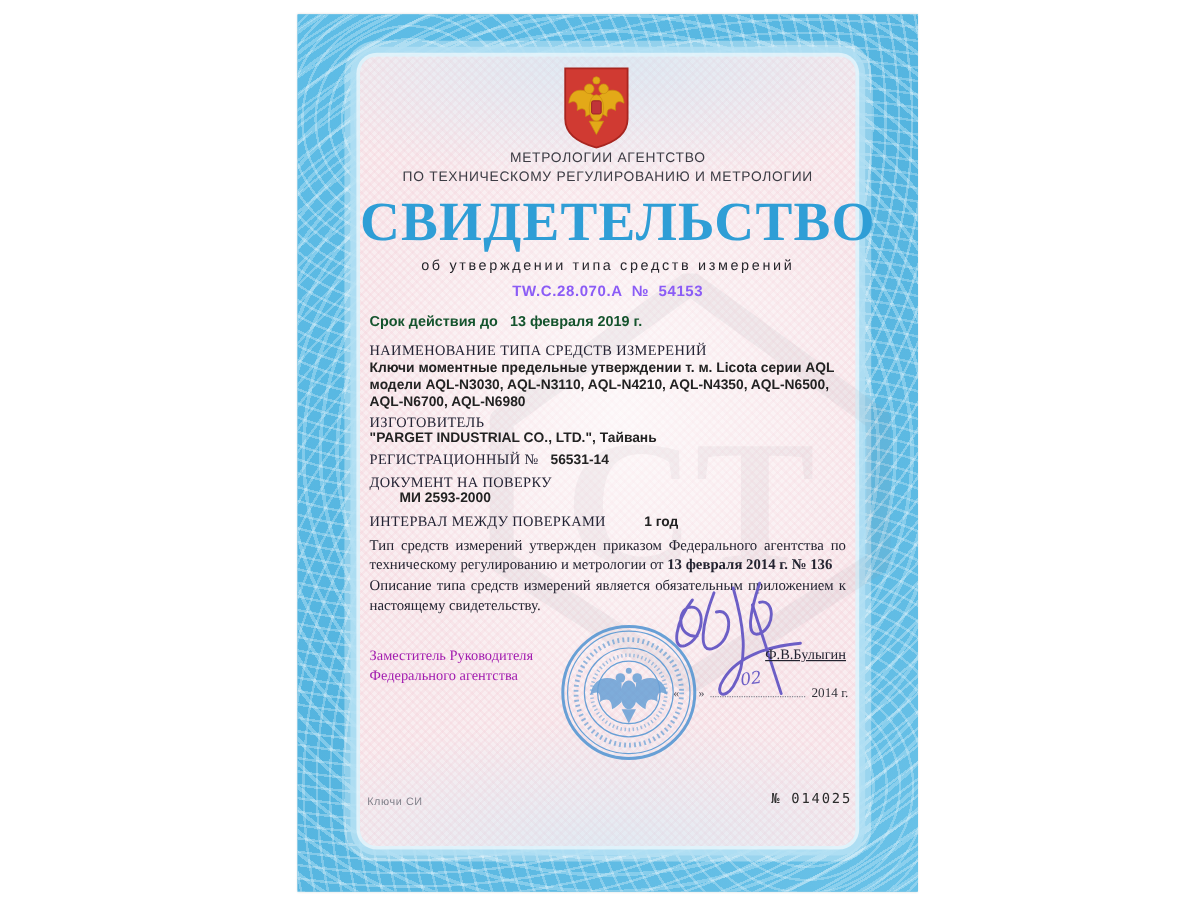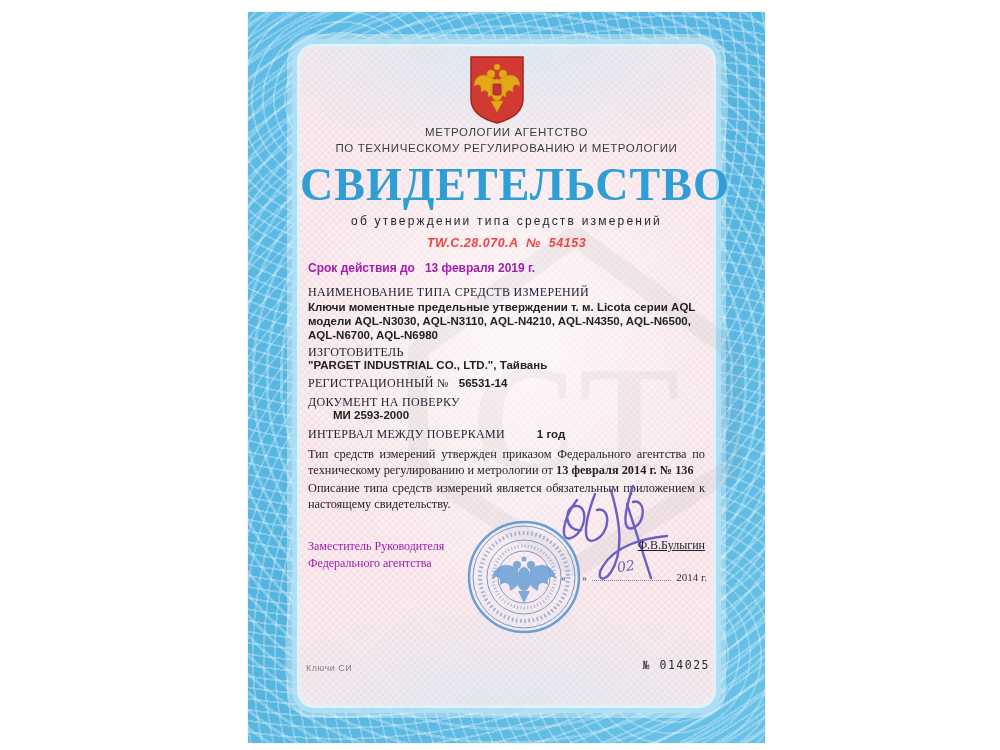--- a/index.html
+++ b/index.html
@@ -21,23 +21,23 @@
           repeating-linear-gradient(45deg, rgba(243,205,214,.28) 0 2px, rgba(243,205,214,0) 2px 5px),
           repeating-linear-gradient(-45deg, rgba(243,205,214,.28) 0 2px, rgba(243,205,214,0) 2px 5px),
           #f9edf0;
         box-shadow:0 0 0 3px rgba(255,255,255,.6), 0 0 0 8px rgba(178,223,243,.85), 0 0 0 13px rgba(255,255,255,.35);}
   .abs{position:absolute;}
   .center{text-align:center;}
   .agency{left:300px;top:124px;width:413px;font-size:11.5px;line-height:16px;letter-spacing:.6px;color:#3c3c44;}
   .title{left:300px;top:158px;width:413px;font-family:"Liberation Serif",serif;font-weight:bold;
          font-size:46px;letter-spacing:1px;color:#2f9ed6;}
   .subtitle{left:300px;top:214px;width:413px;font-size:12px;letter-spacing:2.2px;color:#26262c;}
-  .certnum{left:300px;top:236px;width:413px;font-weight:bold;font-size:12.5px;letter-spacing:.5px;color:#ef4444;white-space:pre;font-style:italic;}
+  .certnum{left:300px;top:236px;width:413px;font-weight:bold;font-size:12.5px;letter-spacing:.5px;color:#8b5cf6;white-space:pre;}
   .fieldrow{display:flex;gap:10px;align-items:baseline;}
-  .lbl-sans-b{font-weight:bold;font-size:12px;color:#a21caf;}
+  .lbl-sans-b{font-weight:bold;font-size:12px;color:#14532d;}
   .lbl-serif{font-family:"Liberation Serif",serif;font-size:12px;letter-spacing:.3px;color:#232334;}
   .val-b{font-weight:bold;font-size:11.5px;color:#222;}
   .typelines div{font-weight:bold;font-size:11.5px;line-height:14px;color:#222;}
   .para{font-family:"Liberation Serif",serif;font-size:12.3px;line-height:15.5px;color:#232330;
         text-align:justify;width:397px;}
   .sigpos{font-family:Liberation Serif, serif;font-size:12px;line-height:17px;color:#a21caf;}
   .signer{font-family:"Liberation Serif",serif;font-size:12px;color:#232330;text-align:right;}
   .dateline{left:561px;top:568px;width:146px;display:flex;align-items:baseline;gap:2px;
             font-family:"Liberation Serif",serif;font-size:11px;color:#33333a;}
   .dots{flex:1;border-bottom:1.5px dotted #8a8a95;position:relative;height:12px;margin:0 3px;}

